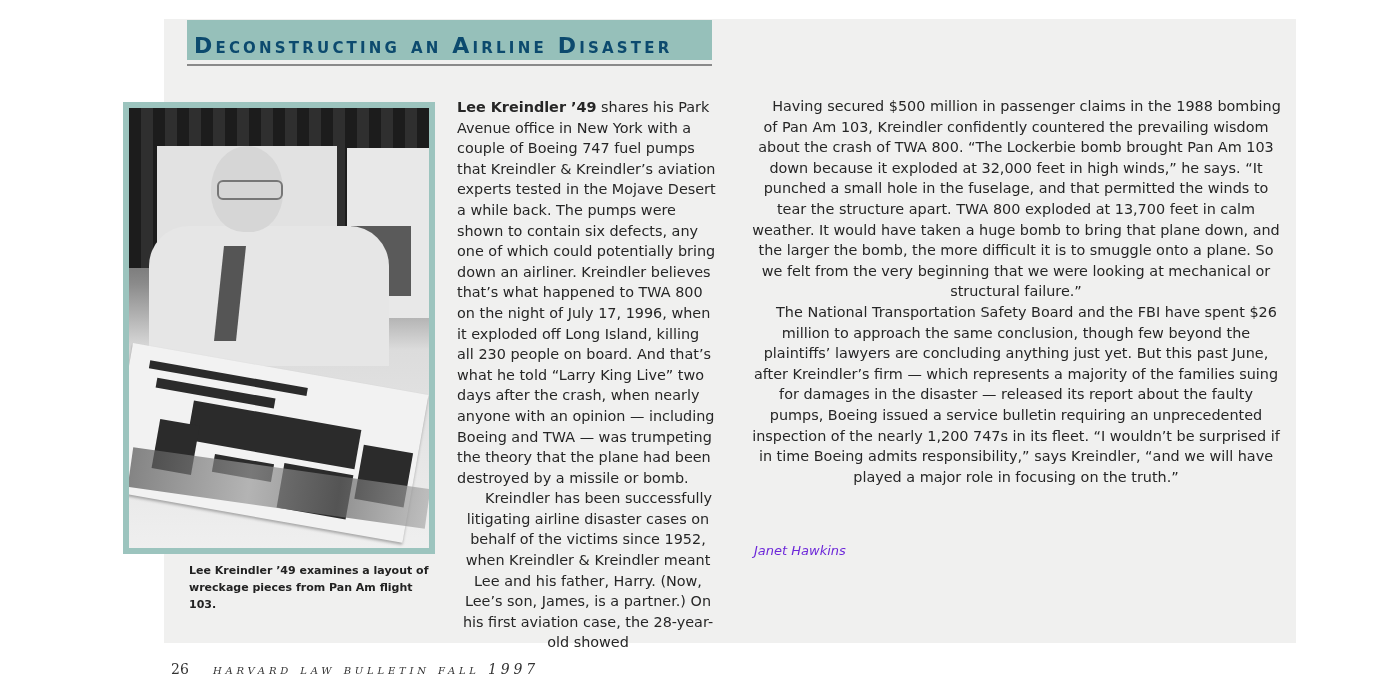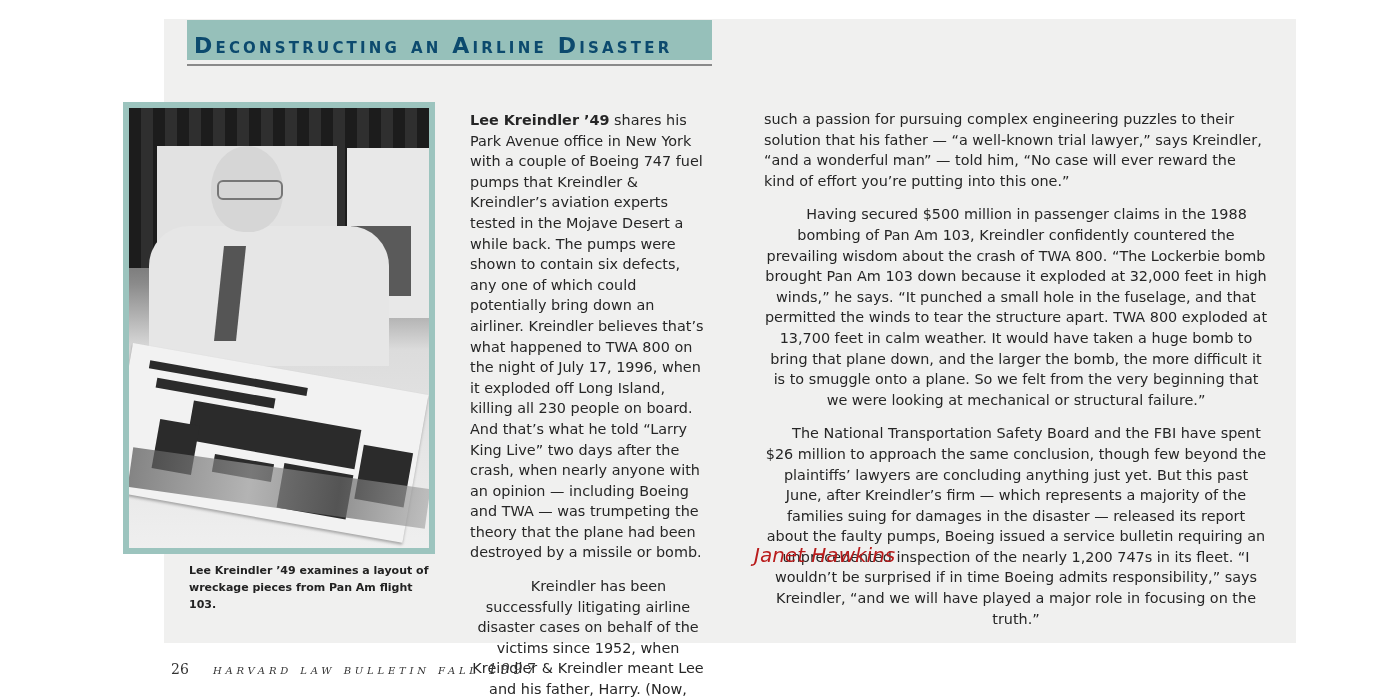--- a/index.html
+++ b/index.html
@@ -86,29 +86,29 @@
   .caption {
     position: absolute; left: 189px; top: 562px; width: 250px;
     font-family: "DejaVu Sans", sans-serif; font-weight: bold;
     font-size: 11px; line-height: 17px; color: #222;
   }
   .col {
     position: absolute;
     font-family: "DejaVu Sans", sans-serif;
     font-size: 14.4px; line-height: 20.6px; color: #262626;
   }
-  .col p { margin: 13px; }
+  .col p { margin: 0; }
   .col p.indent { text-indent: 21px; text-align: center; }
   .col1 { left: 457px; top: 97px; width: 262px; }
   .col2 { left: 751px; top: 96px; width: 530px; }
   .col .lead { font-weight: bold; }
   .signature {
     position: absolute; left: 754px; top: 543px;
     font-family: "DejaVu Sans", sans-serif; font-style: italic;
-    font-size: 20px; color: #b91c1c;
+    font-size: 13px; color: #6d28d9;
   }
   .footer {
     position: absolute; left: 171px; top: 661px;
     font-family: "DejaVu Serif", serif; font-size: 14px; color: #333;
     white-space: nowrap;
   }
   .footer .pagenum { display: inline-block; width: 42px; }
   .footer .pub { letter-spacing: 3.8px; font-variant: small-caps; text-transform: lowercase; font-style: italic; }
 </style>
 </head>
@@ -144,21 +144,20 @@
 </div>
 
 <div class="caption">Lee Kreindler ’49 examines a layout of wreckage pieces from Pan Am flight 103.</div>
 
 <div class="col col1">
   <p><span class="lead">Lee Kreindler ’49</span><span> shares his Park Avenue office in New York with a couple of Boeing 747 fuel pumps that Kreindler &amp; Kreindler’s aviation experts tested in the Mojave Desert a while back. The pumps were shown to contain six defects, any one of which could potentially bring down an airliner. Kreindler believes that’s what happened to TWA 800 on the night of July 17, 1996, when it exploded off Long Island, killing all 230 people on board. And that’s what he told “Larry King Live” two days after the crash, when nearly anyone with an opinion — including Boeing and TWA — was trumpeting the theory that the plane had been destroyed by a missile or bomb.</span></p>
   <p class="indent">Kreindler has been successfully litigating airline disaster cases on behalf of the victims since 1952, when Kreindler &amp; Kreindler meant Lee and his father, Harry. (Now, Lee’s son, James, is a partner.) On his first aviation case, the 28-year-old showed</p>
 </div>
 
 <div class="col col2">
-  <p>such a passion for pursuing complex engineering puzzles to their solution that his father — “a well-known trial lawyer,” says Kreindler, “and a wonderful man” — told him, “No case will ever reward the kind of effort you’re putting into this one.”</p>
   <p class="indent">Having secured $500 million in passenger claims in the 1988 bombing of Pan Am 103, Kreindler confidently countered the prevailing wisdom about the crash of TWA 800. “The Lockerbie bomb brought Pan Am 103 down because it exploded at 32,000 feet in high winds,” he says. “It punched a small hole in the fuselage, and that permitted the winds to tear the structure apart. TWA 800 exploded at 13,700 feet in calm weather. It would have taken a huge bomb to bring that plane down, and the larger the bomb, the more difficult it is to smuggle onto a plane. So we felt from the very beginning that we were looking at mechanical or structural failure.”</p>
   <p class="indent">The National Transportation Safety Board and the FBI have spent $26 million to approach the same conclusion, though few beyond the plaintiffs’ lawyers are concluding anything just yet. But this past June, after Kreindler’s firm — which represents a majority of the families suing for damages in the disaster — released its report about the faulty pumps, Boeing issued a service bulletin requiring an unprecedented inspection of the nearly 1,200 747s in its fleet. “I wouldn’t be surprised if in time Boeing admits responsibility,” says Kreindler, “and we will have played a major role in focusing on the truth.”</p>
 </div>
 
 <div class="signature">Janet Hawkins</div>
 
 <div class="footer">
   <span class="pagenum">26</span><span class="pub">Harvard Law Bulletin Fall 1997</span>
 </div>
 

